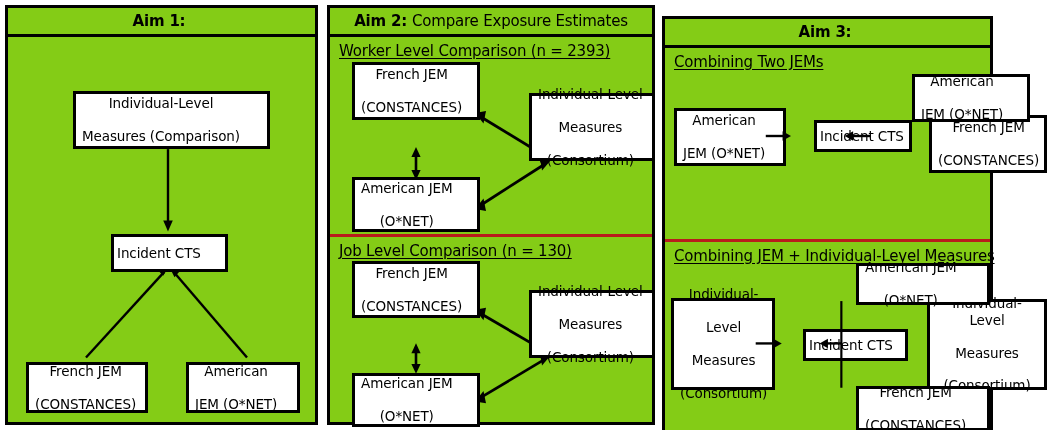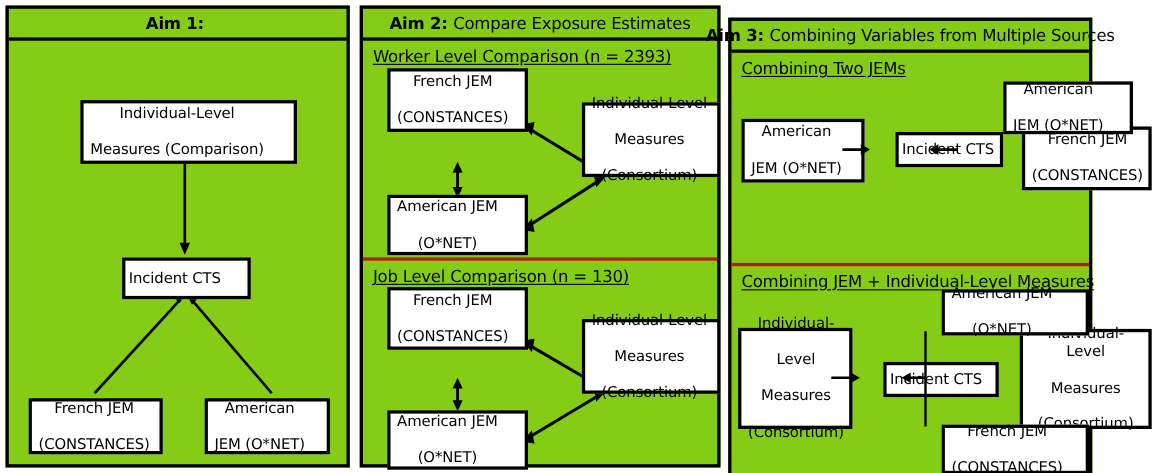--- a/index.html
+++ b/index.html
@@ -156,21 +156,20 @@
           <span><span>Individual-Level</span><br><span>Measures</span><br><span>(Consortium)</span></span>
         </div>
       </div>
 
     </div>
   </div>
 
   <div class="panel" style="left:662px;top:16px;width:331px;height:420px;">
     <div class="panel-header">
       <span class="aim-label">Aim 3:</span>
-      <span>Combining Variables from Multiple Sources</span>
     </div>
     <div class="panel-body">
 
       <div class="subsection" style="top:0px;height:191px;">
         <div class="sub-title">Combining Two JEMs</div>
 
         <svg class="lines over" viewBox="0 0 387 191" preserveAspectRatio="none">
 
           <line x1="120" y1="88" x2="142" y2="88" stroke="#000" stroke-width="2.4"></line>
           <polygon points="150,88 140,83.2 140,92.8" fill="#000"></polygon>

